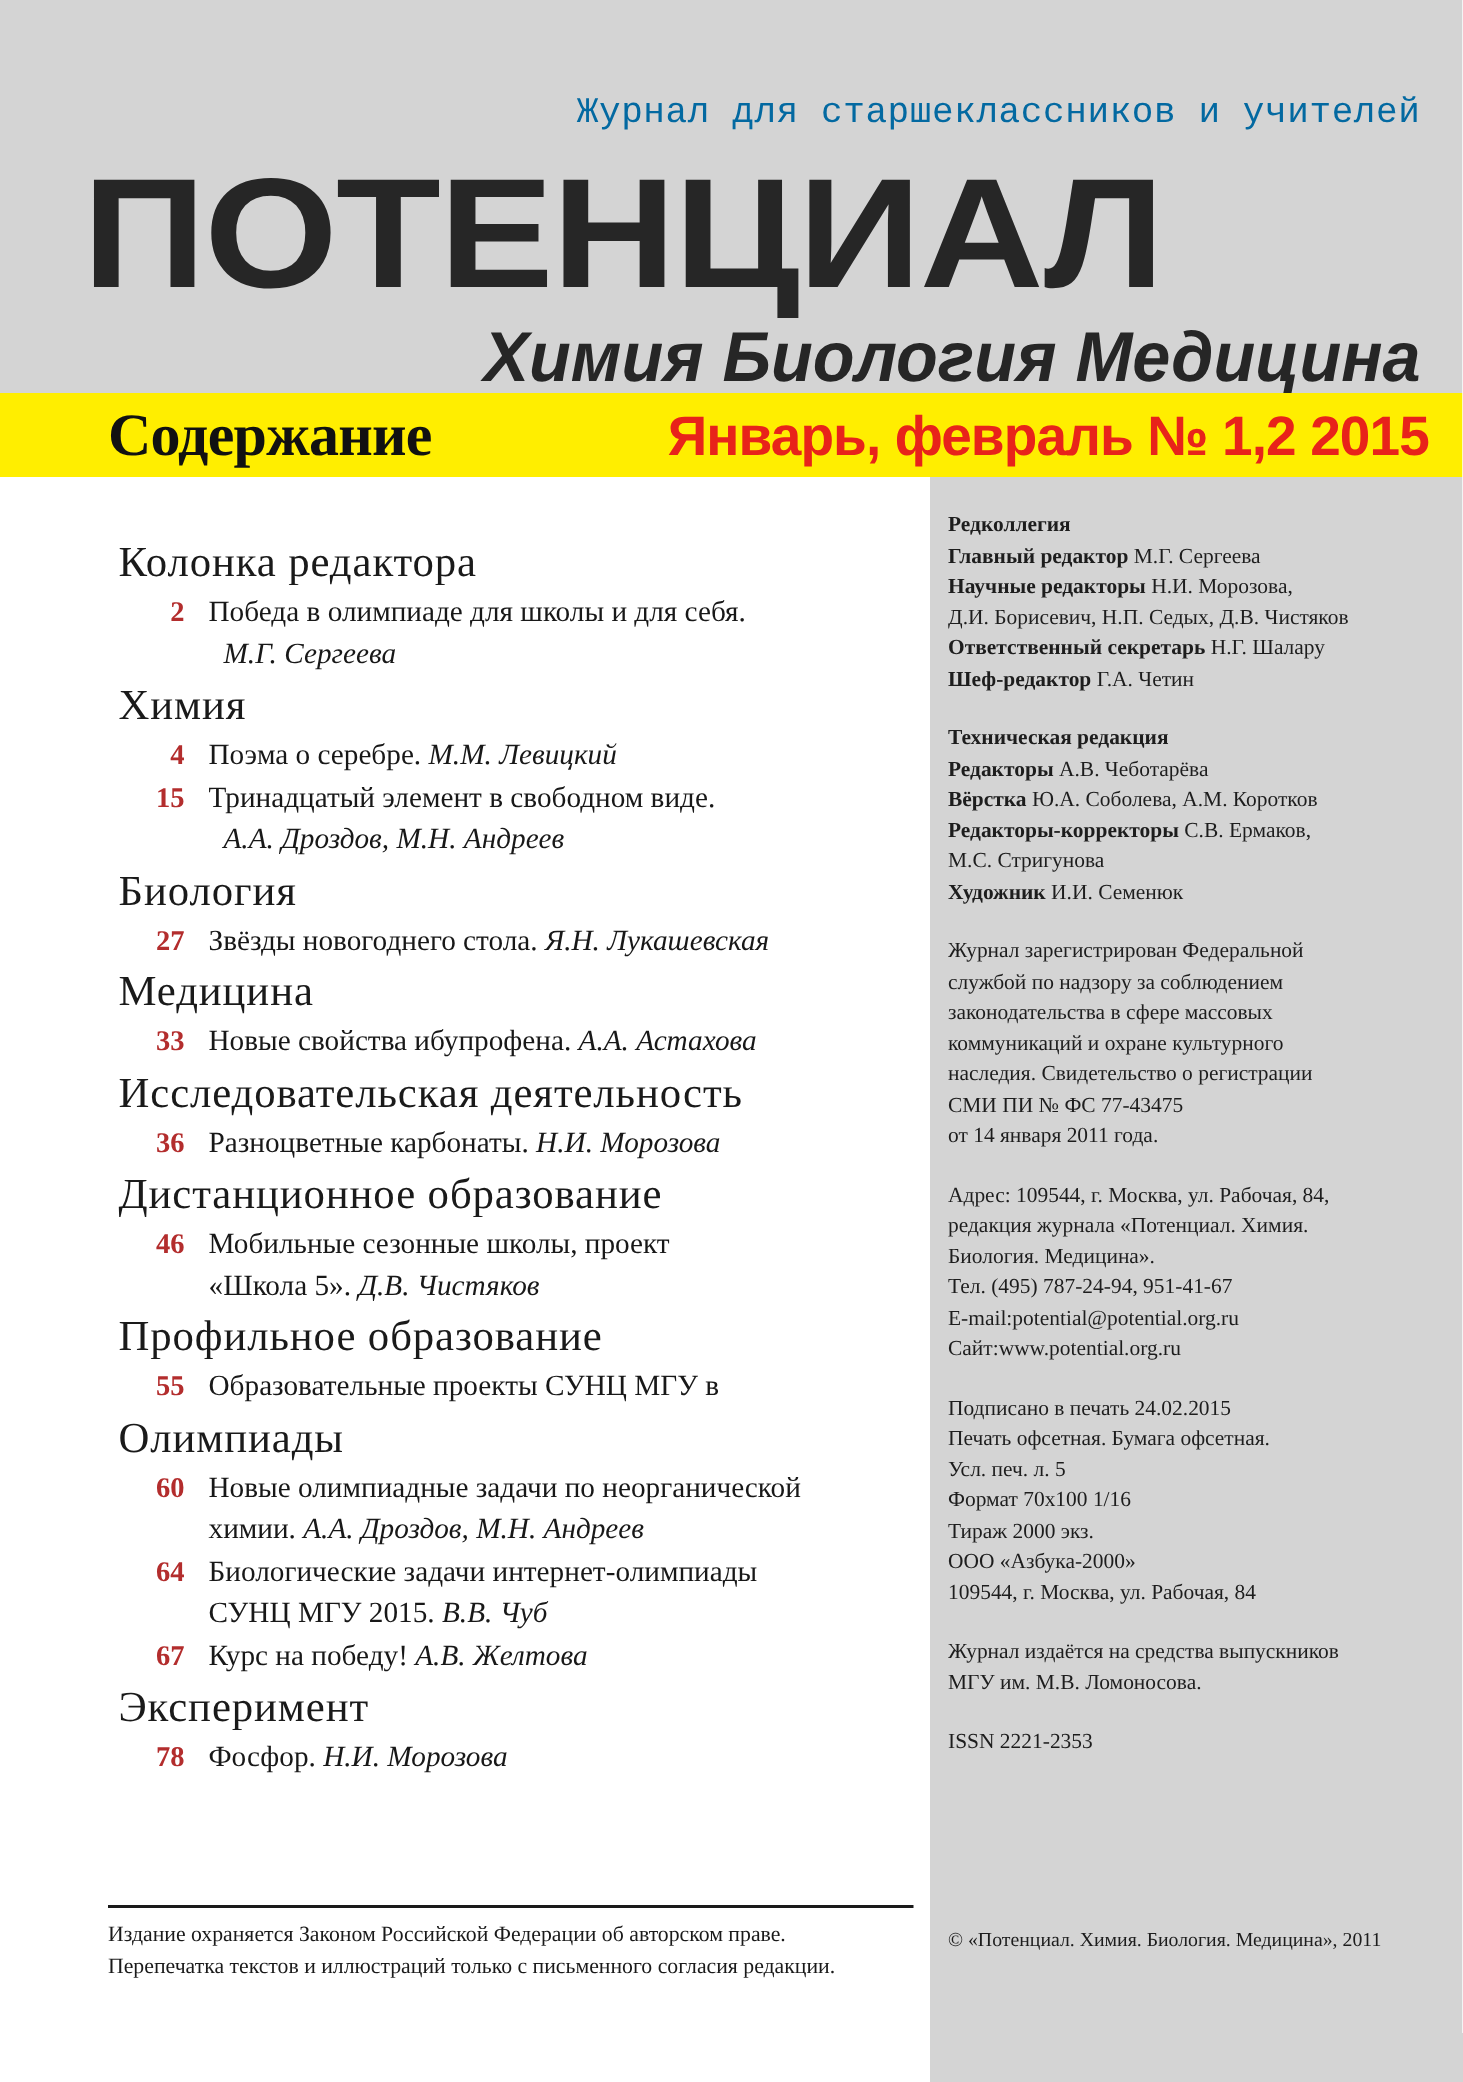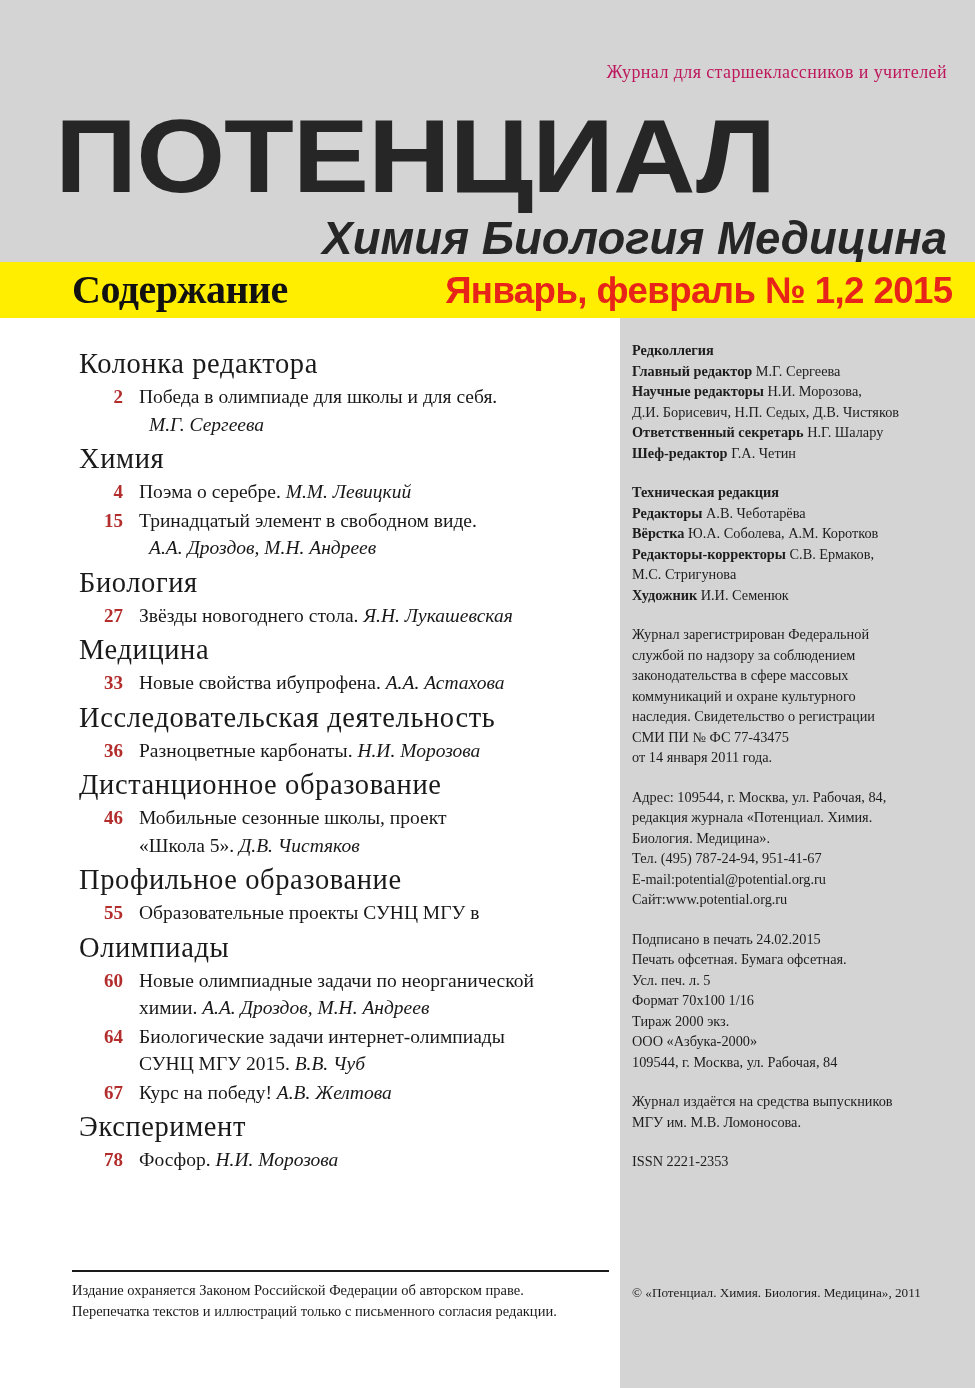--- a/index.html
+++ b/index.html
@@ -12,22 +12,22 @@
   }
   .page{position:relative;width:975px;height:1388px;overflow:hidden;background:#fff;}
 
   
   .masthead{
     position:absolute;left:0;top:0;width:975px;height:262px;
     background:#d4d4d4;
   }
   .tagline{
     position:absolute;right:28px;top:62px;
-    font-family:Liberation Serif, serif;
-    font-size:18px;color:#be185d;letter-spacing:.4px;white-space:nowrap;
+    font-family:Liberation Mono, monospace;
+    font-size:24px;color:#0369a1;letter-spacing:.4px;white-space:nowrap;
   }
   .logo{
     position:absolute;left:55px;top:104px;
     font-family:"Liberation Sans", sans-serif;
     font-weight:bold;
     font-size:104px;
     line-height:104px;
     color:#262626;
     letter-spacing:-1px;
     transform:scaleX(1.10) scaleY(1.00);
@@ -81,21 +81,21 @@
     position:absolute;left:0;top:318px;width:620px;height:1000px;
   }
   .toc-inner{position:absolute;left:79px;top:28px;width:522px;}
   .sect{
     font-family:"Liberation Serif", serif;
     font-size:28.5px;line-height:36px;color:#1a1a1a;
     font-weight:normal;letter-spacing:.6px;
     margin-top:3px;margin-bottom:1px;
     white-space:nowrap;
   }
-  .sect.first{margin-top:0;}
+  .sect.first{margin-top:12px;}
   .entry{
     position:relative;
     padding-left:60px;
     margin-bottom:1px;
   }
   .pg{
     position:absolute;left:0;top:0;width:44px;
     text-align:right;
     font-family:"Liberation Serif", serif;
     font-weight:bold;font-size:19px;line-height:27.5px;color:#b32d2d;

